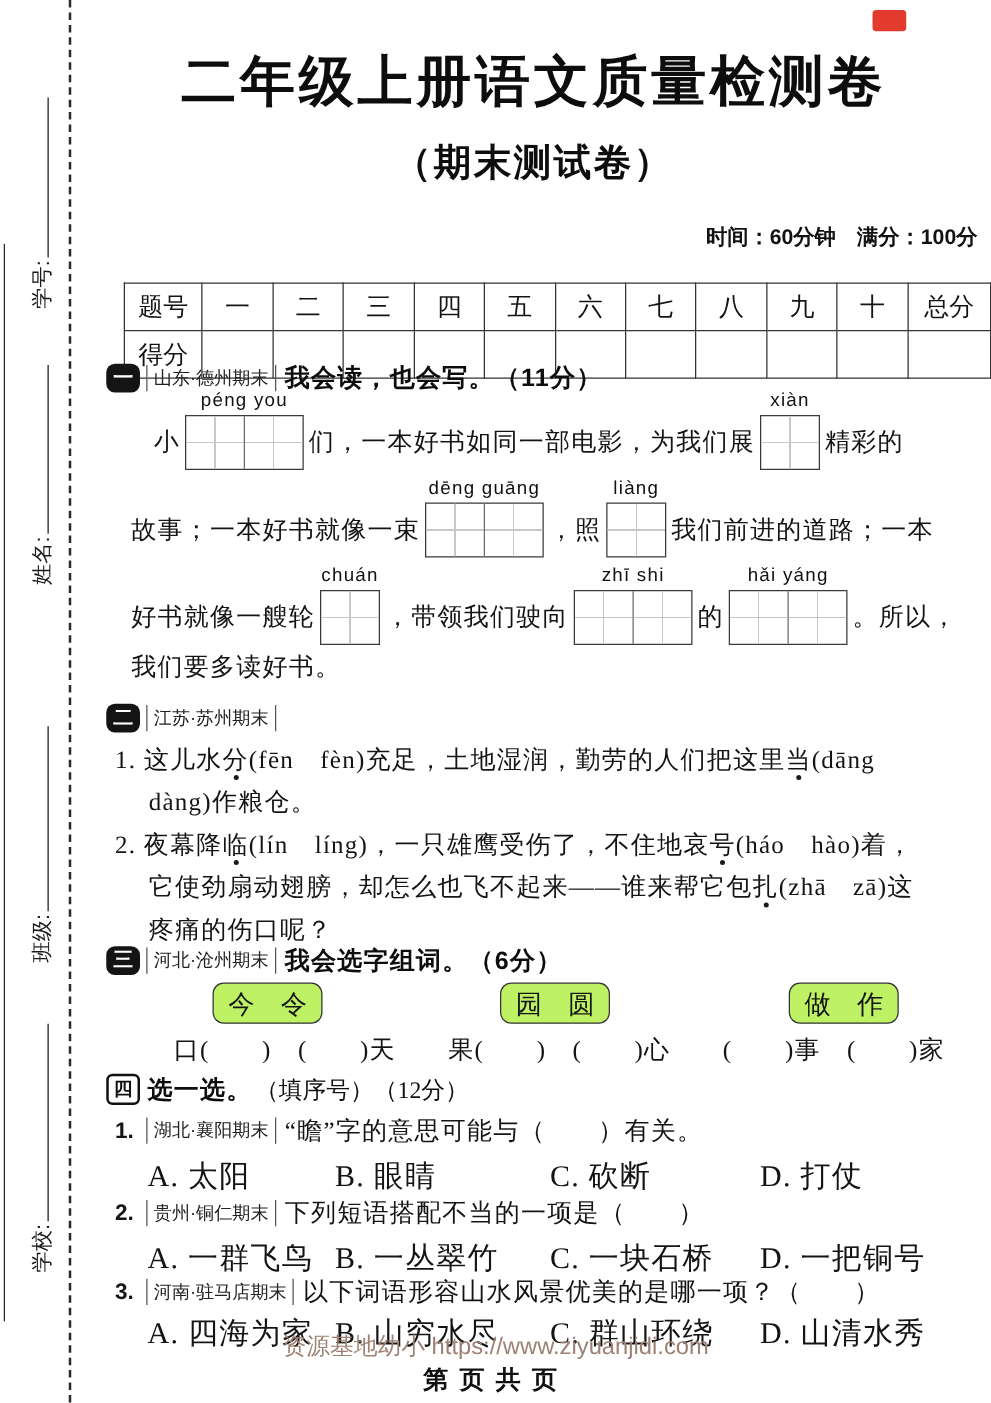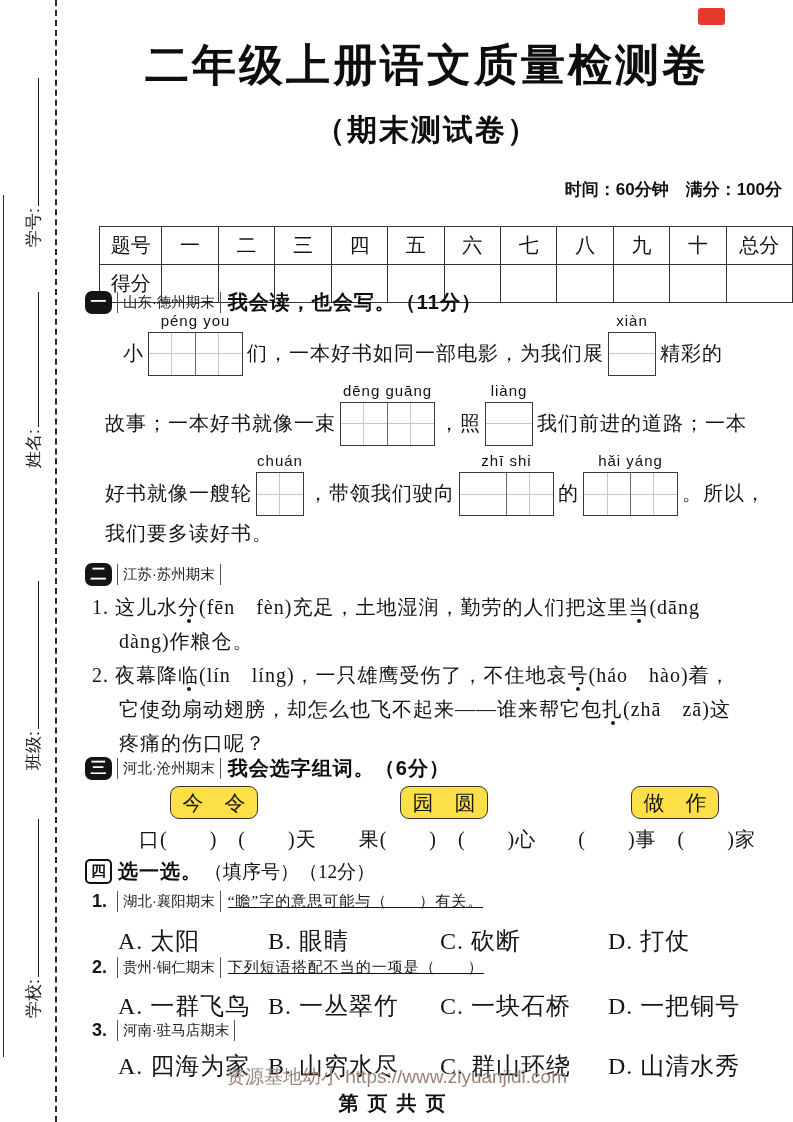--- a/index.html
+++ b/index.html
@@ -88,27 +88,27 @@
   .dz{position:relative;}
   .dz::after{
     content:"";position:absolute;left:50%;bottom:-5px;transform:translateX(-50%);
     width:4px;height:4px;border-radius:50%;background:#1a1a1a;
   }
 
   
   .cbox{
     position:absolute;top:786px;width:86px;height:31px;border:1.5px solid #333;border-radius:9px;
     display:flex;align-items:center;justify-content:center;
-    font-size:21px;background:#fde047;
+    font-size:21px;background:#bef264;
   }
 
   
   .qline{position:absolute;display:flex;align-items:center;white-space:nowrap;}
   .qnum{font:700 18px "Liberation Sans",sans-serif;margin-right:5px;}
-  .qtext{font-size:15px;letter-spacing:1px;text-decoration:underline;}
+  .qtext{font-size:20px;letter-spacing:1px;}
   .opts{
     position:absolute;left:118px;display:grid;
     grid-template-columns:150px 172px 168px auto;
     font-size:24px;letter-spacing:1px;white-space:nowrap;
   }
 
   
   .f-site{position:absolute;left:0;top:1064px;width:793px;text-align:center;
     font:19px "Liberation Sans",sans-serif;}
   .f-page{position:absolute;left:0;top:1090px;width:793px;text-align:center;
@@ -299,20 +299,21 @@
 <div class="opts" style="top:990px;">
   <span>A. 一群飞鸟</span>
   <span>B. 一丛翠竹</span>
   <span>C. 一块石桥</span>
   <span>D. 一把铜号</span>
 </div>
 
 <div class="qline" style="left:92px;top:1020px;">
   <span class="qnum">3.</span>
   <span class="src">河南·驻马店期末</span>
+  <span class="qtext">以下词语形容山水风景优美的是哪一项？（　　）</span>
 </div>
 <div class="opts" style="top:1050px;">
   <span>A. 四海为家</span>
   <span>B. 山穷水尽</span>
   <span>C. 群山环绕</span>
   <span>D. 山清水秀</span>
 </div>
 
 <div class="f-site" style="color: rgb(157, 130, 116);">资源基地幼小 https://www.ziyuanjidi.com</div>
 <div class="f-page">第页共页</div>

